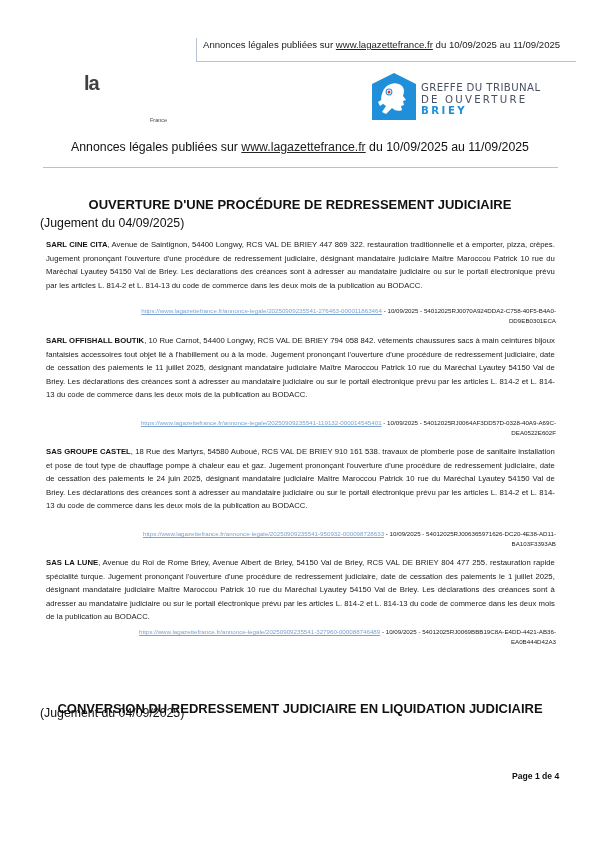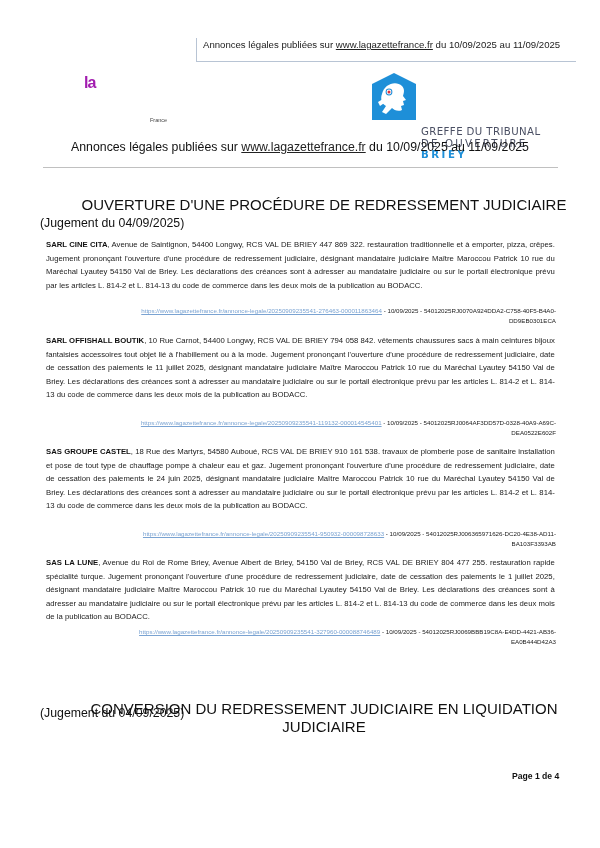--- a/index.html
+++ b/index.html
@@ -36,23 +36,23 @@
       position: absolute;
       left: 57px;
       top: 73px;
       width: 125px;
       height: 55px;
     }
     .gazette-logo .la {
       position: absolute;
       left: 27px;
       top: 0;
-      font-size: 16px;
-      font-weight: bold;
-      color: #a21caf;
+      font-size: 20px;
+      font-weight: bold;
+      color: #404040;
       letter-spacing: -1px;
       line-height: 20px;
     }
     .gazette-logo .word {
       position: absolute;
       left: 0;
       top: 14px;
       font-size: 29px;
       font-weight: bold;
       color: #1e57b0;
@@ -84,21 +84,20 @@
     .greffe-text {
       position: absolute;
       left: 51px;
       top: 10px;
       font-family: "DejaVu Sans", sans-serif;
       font-size: 10.2px;
       line-height: 11.5px;
       color: #4a4f63;
       letter-spacing: 0.4px;
       white-space: nowrap;
-      margin-top: 44px;
     }
     .greffe-text .brieY {
       color: #1e8fd8;
       font-weight: bold;
       letter-spacing: 2.5px;
     }
 
     .subtitle {
       position: absolute;
       left: 0;
@@ -115,25 +114,24 @@
       top: 167px;
       height: 1px;
       background: #c0c0c0;
     }
 
     .section-title {
       position: absolute;
       left: 40px;
       width: 520px;
       text-align: center;
-      font-size: 15px;
-      font-weight: normal;
+      font-size: 13px;
+      font-weight: bold;
       line-height: 18px;
       color: #111;
-      margin-left: 24px;
     }
     .section-sub {
       position: absolute;
       left: 40px;
       width: 520px;
       font-size: 12.3px;
       color: #111;
     }
 
     .notice {

